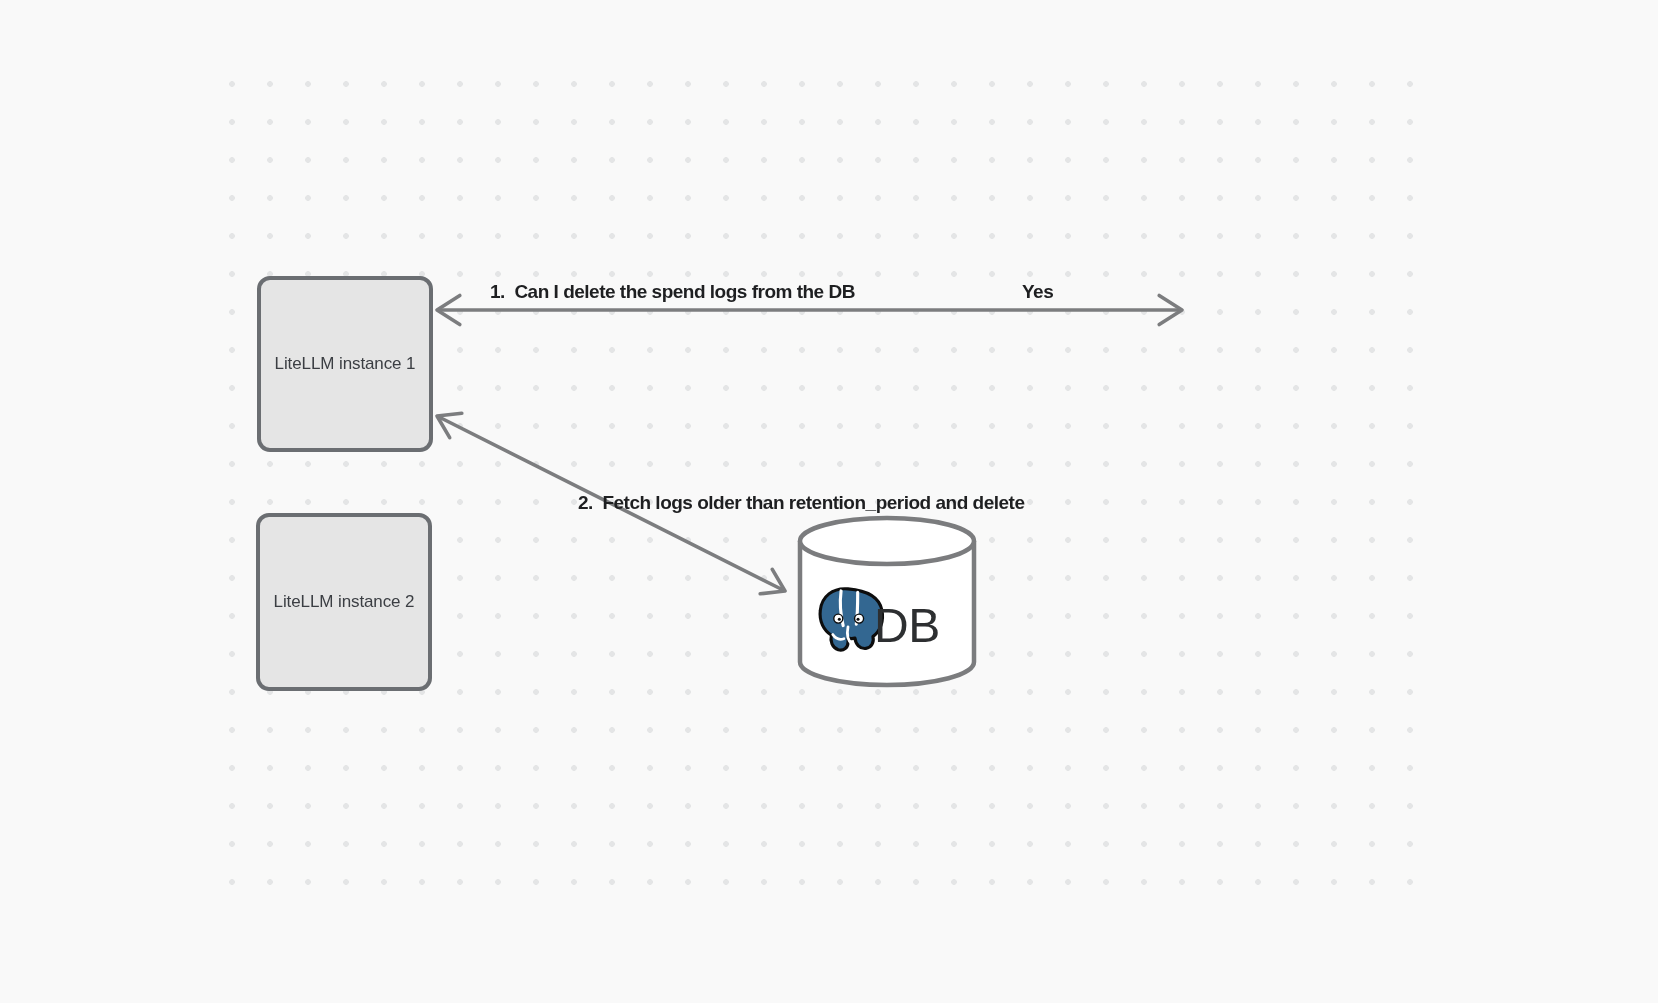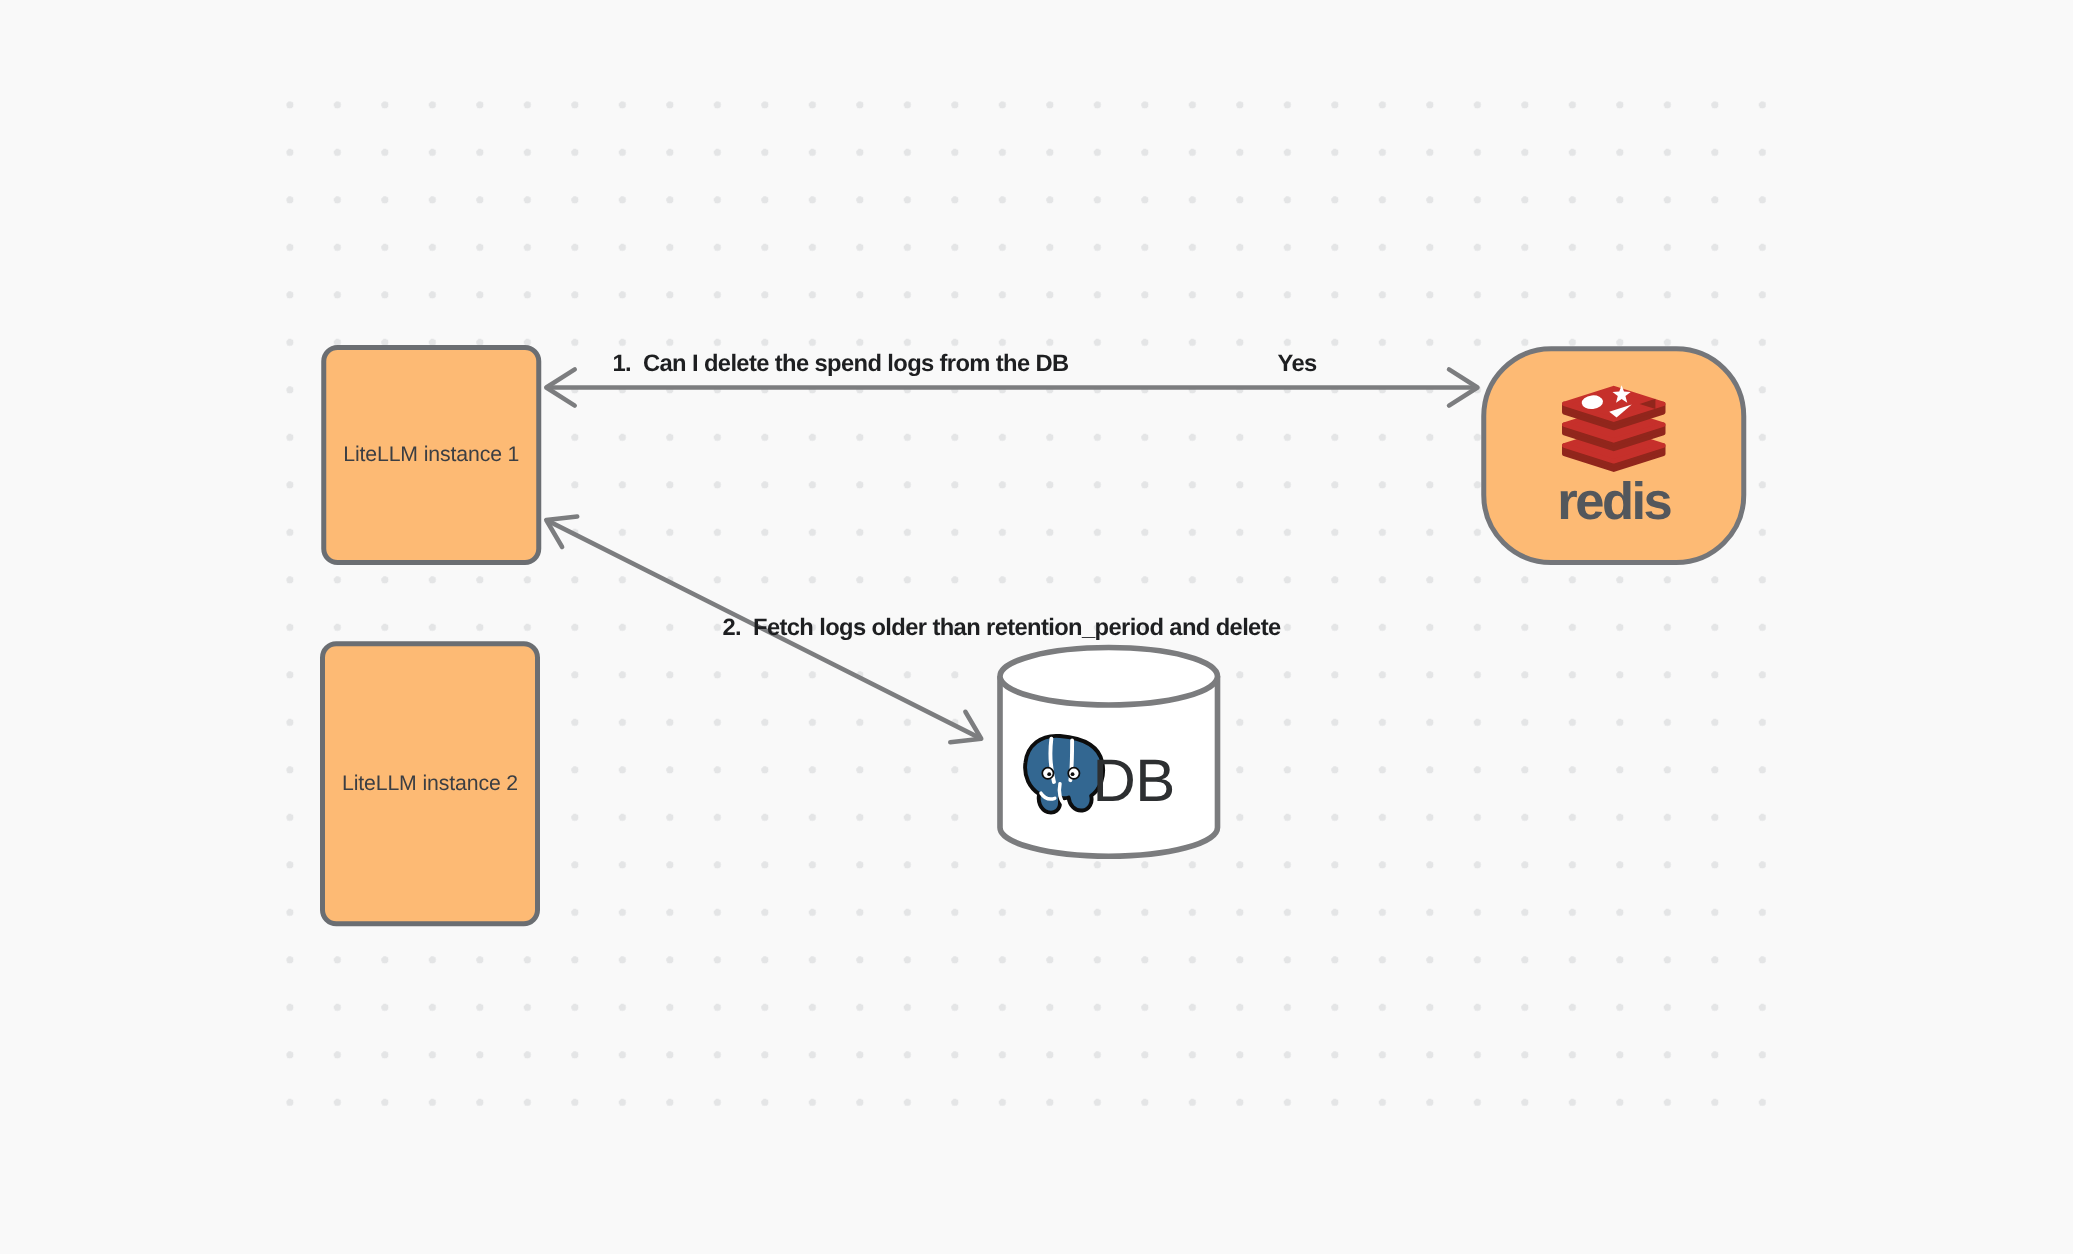--- a/index.html
+++ b/index.html
@@ -17,31 +17,31 @@
     background-image:radial-gradient(circle at 3px 3px,#e4e5e6 2.8px,rgba(0,0,0,0) 3px);
     background-size:38px 38px;
   }
   .edge-layer{position:absolute;left:0;top:0;width:1658px;height:1003px;}
   .edge-layer line,.edge-layer polyline{
     stroke:#7c7d7f;stroke-width:3.6;fill:none;
     stroke-linecap:round;stroke-linejoin:round;
   }
   .node{
     position:absolute;
-    background:#fdba74;
+    background:#e5e5e5;
     border:4.5px solid #6b6e72;
     border-radius:13px;
     box-sizing:border-box;
     display:flex;align-items:center;justify-content:center;
   }
   .node .node-label{
     font-size:17px;color:#3b3e43;letter-spacing:-0.1px;
   }
   .node-box1{left:257px;top:276px;width:176px;height:176px;}
-  .node-box2{left:256px;top:513px;width:176px;height:228px;}
+  .node-box2{left:256px;top:513px;width:176px;height:178px;}
   .node-box3{left:254px;top:756px;width:180px;height:177px;}
   .node-redis{
     left:1185px;top:277px;width:212px;height:175px;
     border-radius:56px;border-color:#74767a;
     flex-direction:column;justify-content:flex-start;
     padding-top:24px;
   }
   .redis-word{
     font-size:42px;font-weight:700;letter-spacing:-2px;
     color:#53575c;line-height:1;margin-top:1px;
@@ -81,39 +81,20 @@
     </g>
   </svg>
 
   <div class="node node-box1">
     <span class="node-label">LiteLLM instance 1</span>
   </div>
   <div class="node node-box2">
     <span class="node-label">LiteLLM instance 2</span>
   </div>
 
-  <div class="node node-redis">
-    <svg width="90" height="74" viewBox="0 0 100 82" xmlns="http://www.w3.org/2000/svg">
-
-      <path d="M6 57 L6 64.5 L50 78.5 L94 64.5 L94 57 L50 71 Z" fill="#91261c" stroke="#91261c" stroke-width="4" stroke-linejoin="round"></path>
-      <path d="M50 43 L94 57 L50 71 L6 57 Z" fill="#c6302b" stroke="#c6302b" stroke-width="4" stroke-linejoin="round"></path>
-
-      <path d="M6 38.5 L6 46 L50 60 L94 46 L94 38.5 L50 52.5 Z" fill="#91261c" stroke="#91261c" stroke-width="4" stroke-linejoin="round"></path>
-      <path d="M50 24.5 L94 38.5 L50 52.5 L6 38.5 Z" fill="#c6302b" stroke="#c6302b" stroke-width="4" stroke-linejoin="round"></path>
-
-      <path d="M6 20 L6 27.5 L50 41.5 L94 27.5 L94 20 L50 34 Z" fill="#91261c" stroke="#91261c" stroke-width="4" stroke-linejoin="round"></path>
-      <path d="M50 6 L94 20 L50 34 L6 20 Z" fill="#c6302b" stroke="#c6302b" stroke-width="4" stroke-linejoin="round"></path>
-
-      <ellipse cx="31" cy="18.5" rx="9.5" ry="6" fill="#ffffff" transform="rotate(-6 31 18.5)"></ellipse>
-      <polygon fill="#ffffff" points="57,3.5 59.1,9.1 65.1,9.4 60.4,13.1 62,18.9 57,15.6 52,18.9 53.6,13.1 48.9,9.4 54.9,9.1"></polygon>
-      <polygon fill="#ffffff" points="46,27 66,20.5 52.5,32"></polygon>
-      <polygon fill="#91261c" points="73,20 87,15.5 87,24.5"></polygon>
-    </svg>
-    <div class="redis-word">redis</div>
-  </div>
 
   <svg class="cylinder" width="184" height="176" viewBox="0 0 184 176" xmlns="http://www.w3.org/2000/svg">
     <path d="M5 27 L5 148 A87 23 0 0 0 179 148 L179 27" fill="#ffffff" stroke="#7b7c7e" stroke-width="4.5"></path>
     <ellipse cx="92" cy="27" rx="87" ry="23" fill="#ffffff" stroke="#7b7c7e" stroke-width="4.5"></ellipse>
   </svg>
 
   <svg class="elephant" width="76" height="72" viewBox="0 0 104 104" xmlns="http://www.w3.org/2000/svg">
     <path d="M52 7 C30 5 14 18 12 38 C10 54 17 67 28 74 C26 82 29 92 38 95
              C46 97 52 92 52 84 L52 78 C55 79 59 79 62 78 C63 87 69 94 78 93
              C86 92 90 84 88 76 C99 68 104 53 101 38 C97 17 76 9 52 7 Z" fill="#336791" stroke="#0d0d0d" stroke-width="4.5" stroke-linejoin="round"></path>

